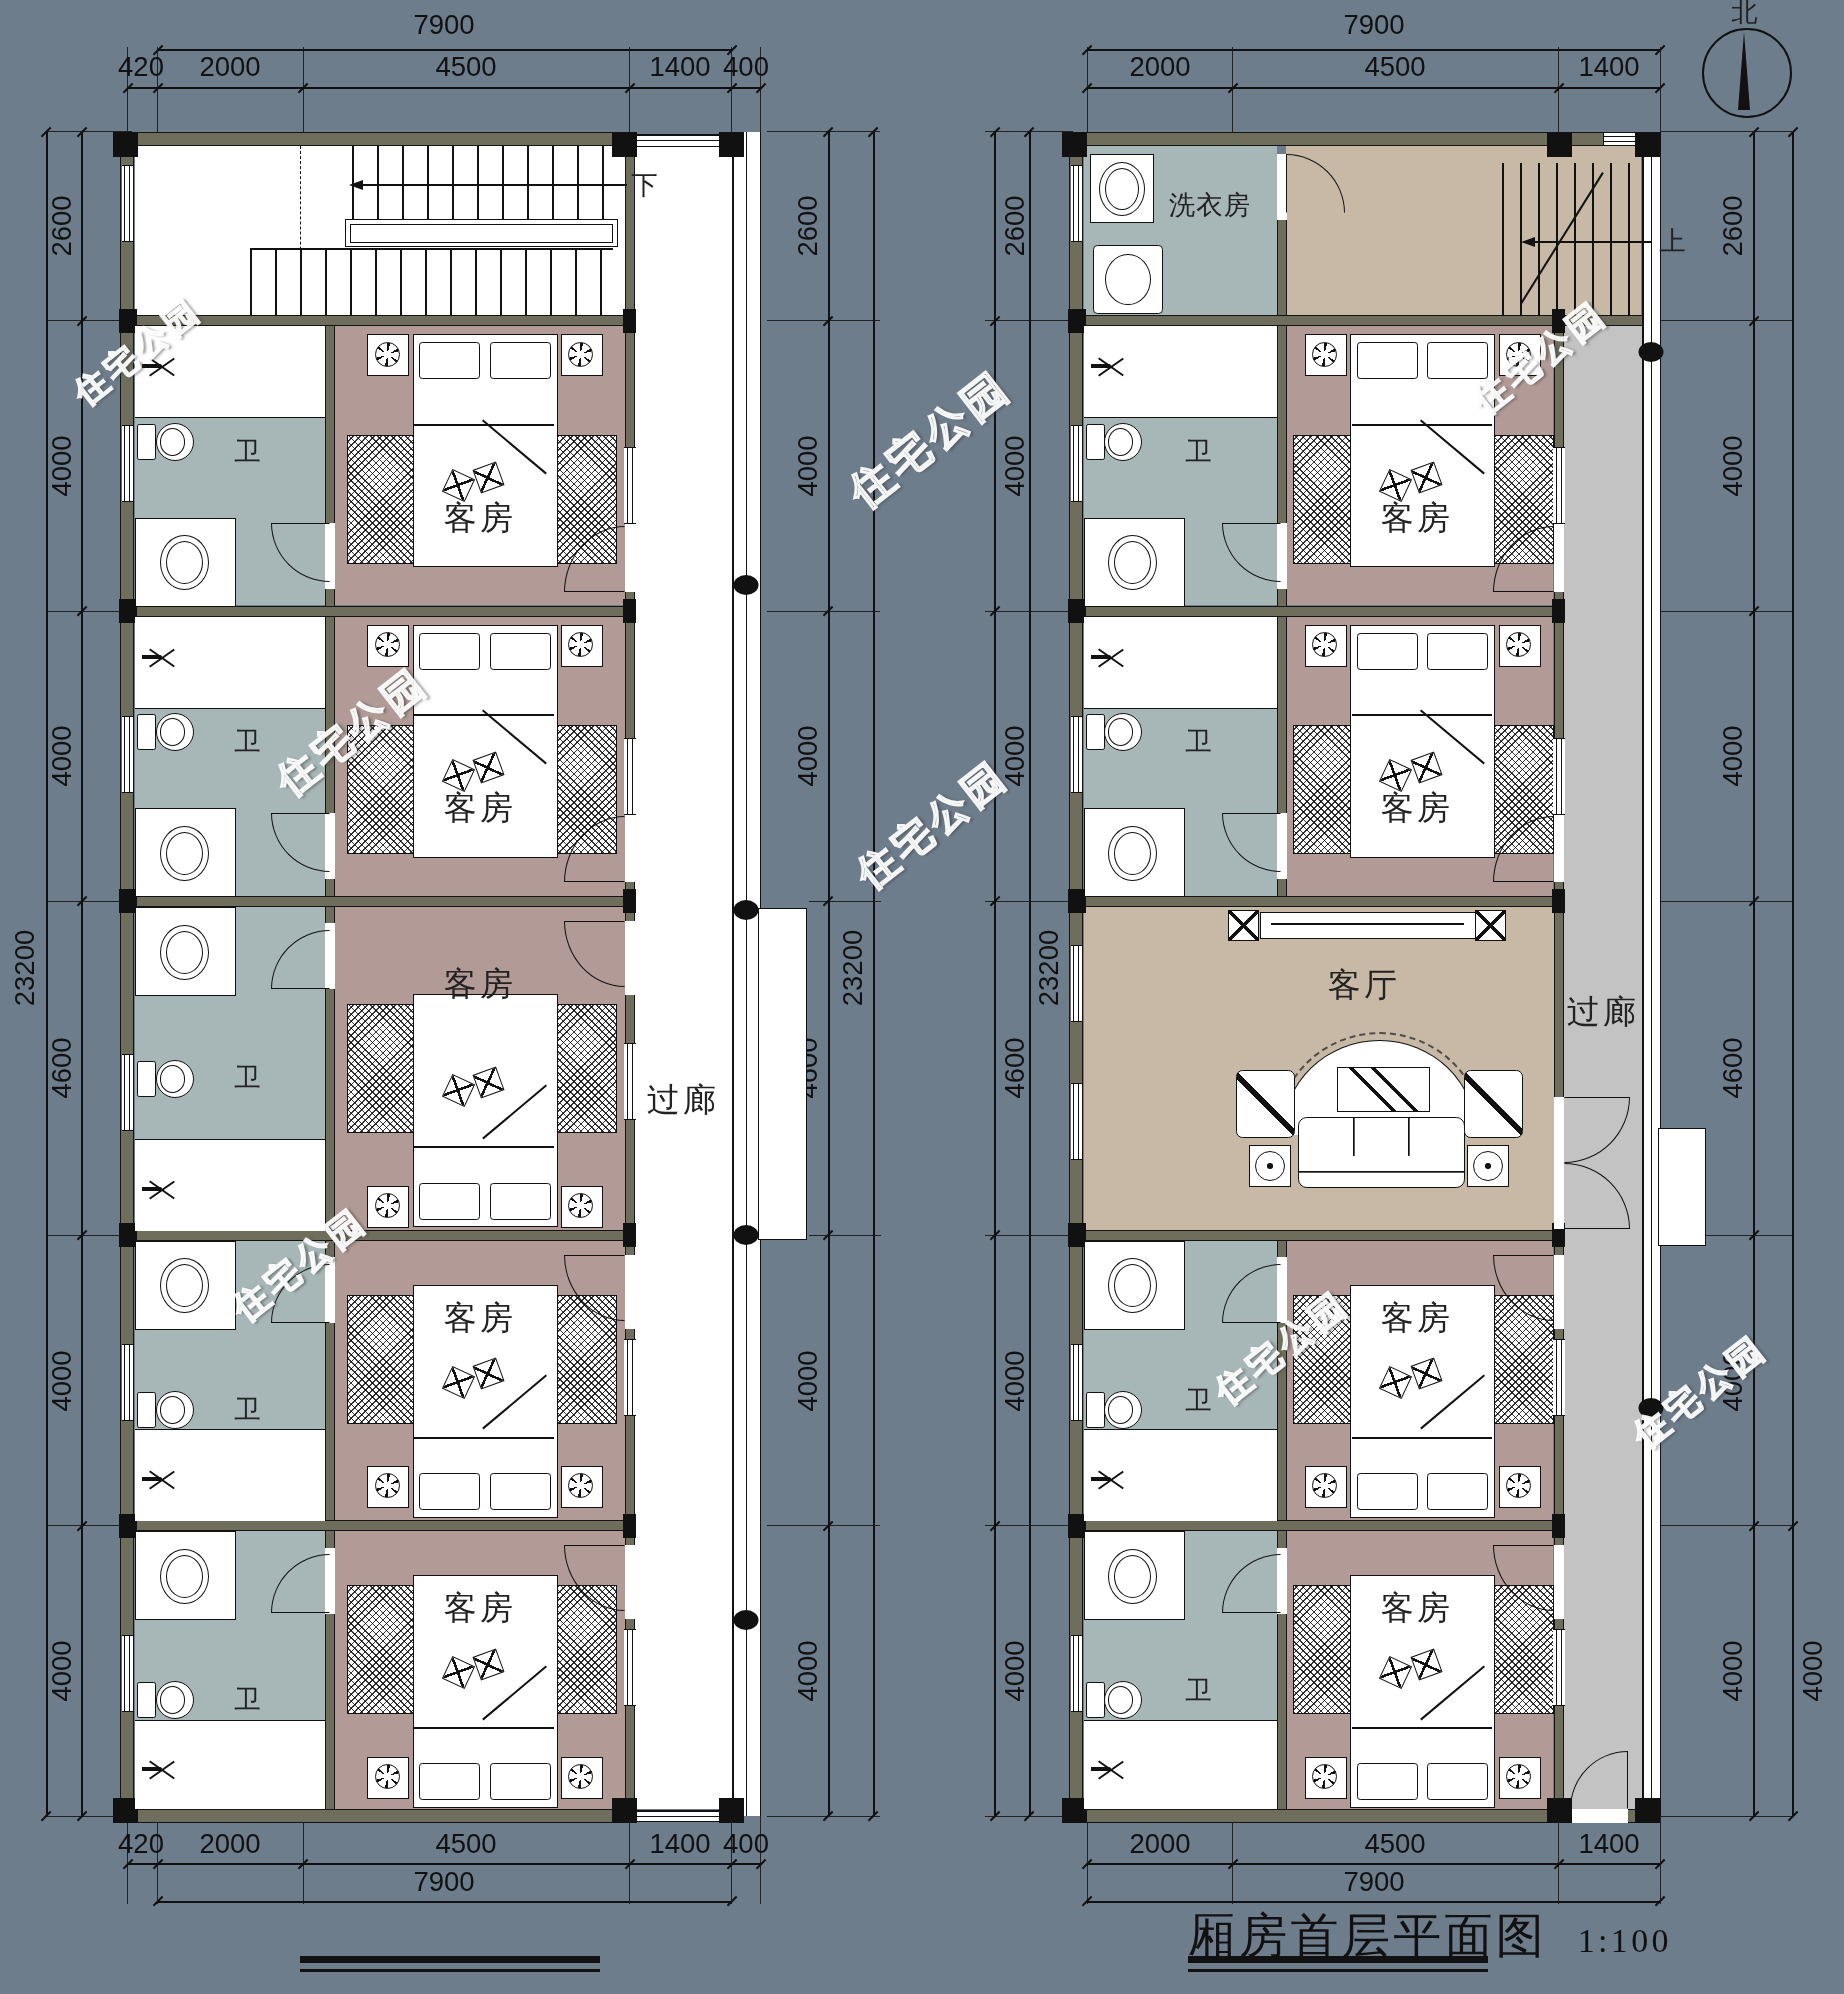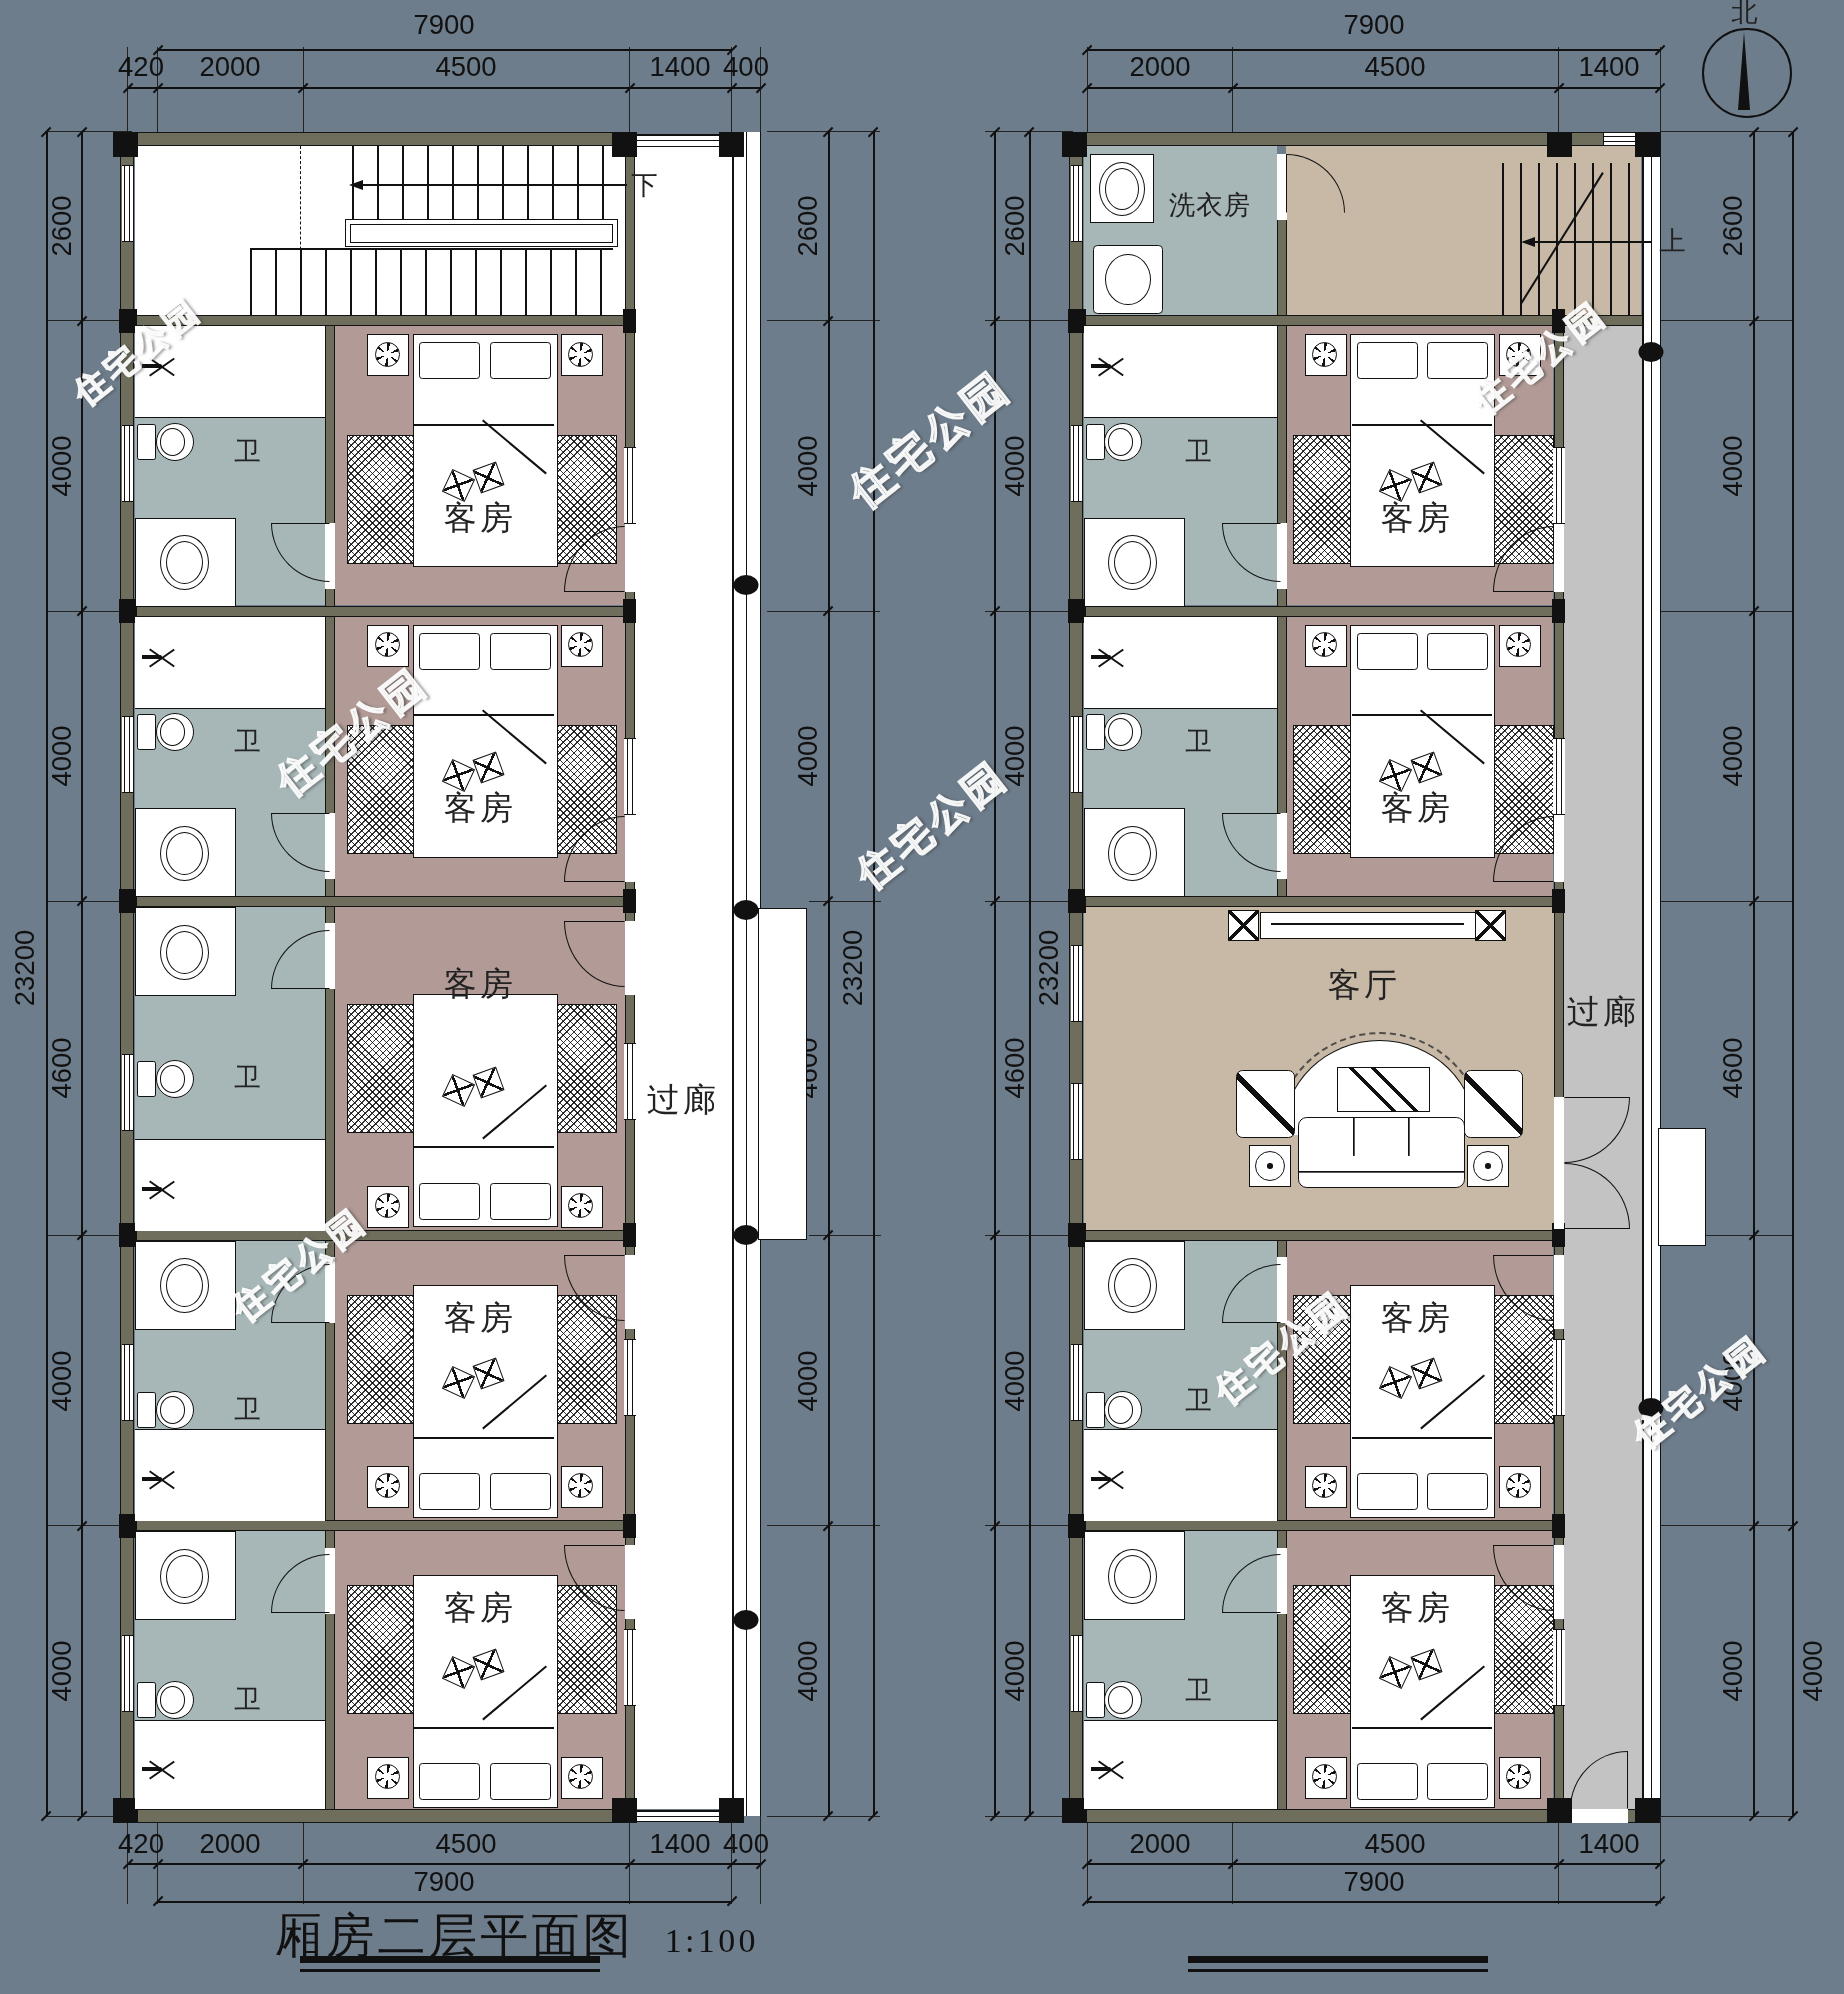--- a/index.html
+++ b/index.html
@@ -680,26 +680,26 @@
   <div class="arc aTL lfB" style="left:1222px;top:1554px;width:59px;height:59px"></div>
   <div class="wht" style="left:1554px;top:1545px;width:10px;height:74px"></div>
   <div class="arc aBL lfT" style="left:1493px;top:1545px;width:61px;height:66px"></div>
   <div class="win-v" style="left:1553px;top:1629px;width:12px;height:77px"></div>
   <div class="win-v" style="left:1071px;top:1635px;width:11px;height:77px"></div>
 
   <span class="rml sm" style="left:1745px;top:12px">北</span>
   <div class="cmp" style="left:1702px;top:27.5px;width:86px;height:86px"></div>
   <div class="ndl" style="left:1738px;top:32px"></div>
 
-  <div class="ttl" style="left:275px;top:1904px;font-size:48px;letter-spacing:3.3px">
-    <span>厢房二层平面图</span>
+  <div class="blk" style="left:300px;top:1956px;width:300px;height:6.6px"></div>
+  <div class="blk" style="left:300px;top:1969px;width:300px;height:2.8px"></div>
+  <div class="ttl" style="left:1188px;top:1904px;font-size:48px;letter-spacing:3.3px">
+    <span>厢房首层平面图</span>
     <span style="font-size:34px;margin-left:15.4px">1:100</span>
   </div>
-  <div class="blk" style="left:300px;top:1956px;width:300px;height:6.6px"></div>
-  <div class="blk" style="left:300px;top:1969px;width:300px;height:2.8px"></div>
   <div class="blk" style="left:1188px;top:1956px;width:300px;height:6.6px"></div>
   <div class="blk" style="left:1188px;top:1969px;width:300px;height:2.8px"></div>
 
   <span class="wm" style="left:138px;top:352px;font-size:33px">住宅公园</span>
   <span class="wm" style="left:352px;top:732px;font-size:40px">住宅公园</span>
   <span class="wm" style="left:930px;top:440px;font-size:43px">住宅公园</span>
   <span class="wm" style="left:1540px;top:358px;font-size:35px">住宅公园</span>
   <span class="wm" style="left:300px;top:1265px;font-size:35px">住宅公园</span>
   <span class="wm" style="left:932px;top:825px;font-size:40px">住宅公园</span>
   <span class="wm" style="left:1700px;top:1392px;font-size:35px">住宅公园</span>

